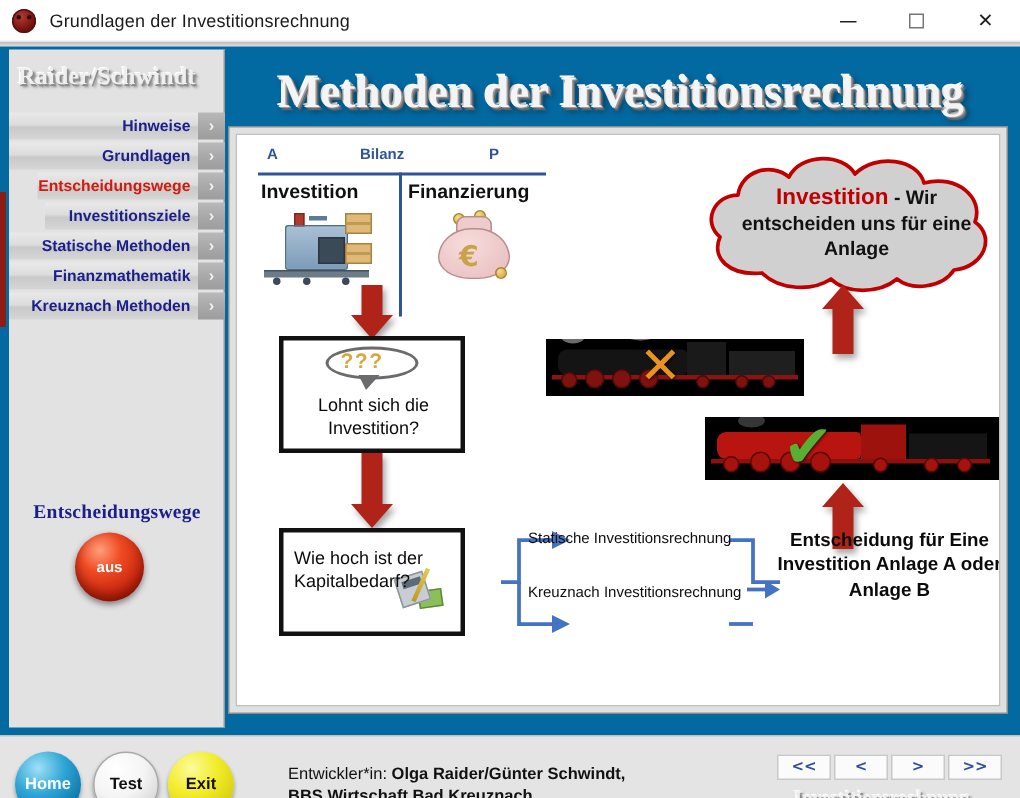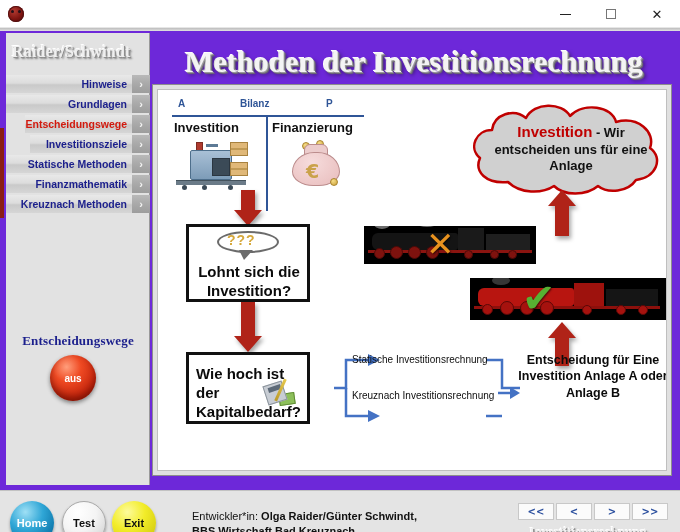--- a/index.html
+++ b/index.html
@@ -47,21 +47,21 @@
   #btn-min { right: 92px; }
   #btn-max { right: 46px; }
   #btn-close { right: 0; }
   .winbtn .bar-glyph { display: block; width: 11px; height: 1px; background: #222; }
   .winbtn .sq-glyph { display: block; width: 10px; height: 10px; border: 1px solid #767676; }
 
   
   #app {
     position: absolute; left: 0; top: 28px;
     width: 680px; height: 504px;
-    background: #6d28d9;
+    background: #0369a1;
   }
   
   #app::before {
     content: ""; position: absolute; left: 0; top: 0; width: 680px; height: 3px;
     background: linear-gradient(#bdbdbd, #e0e0e0);
   }
   #leftedge {
     position: absolute; left: 0; top: 100px; width: 4px; height: 90px;
     background: #8b1d14;
   }
@@ -254,21 +254,21 @@
     position: absolute; left: 22px; top: 19px; width: 0; height: 0;
     border-left: 5px solid transparent; border-right: 9px solid transparent;
     border-top: 10px solid #6b6b6b;
   }
   .bubble-img .qmarks {
     position: absolute; left: 10px; top: 1px;
     font-size: 14px; font-weight: bold; color: #d6a83c; letter-spacing: 1px;
   }
   .boxtext {
     position: absolute; left: 7px; right: 5px;
-    font-size: 15px; font-weight: bold; color: #0b0b0b; line-height: 1.25;
+    font-size: 12px; font-weight: normal; color: #0b0b0b; line-height: 1.25;
   }
   #box-lohnt .boxtext { top: 36px; text-align: center; }
   #box-kapital .boxtext { top: 10px; text-align: left; }
   .calc-img {
     position: absolute; left: 74px; top: 22px; width: 34px; height: 30px;
   }
   .calc-img .pad {
     position: absolute; left: 2px; top: 6px; width: 20px; height: 20px;
     background: #c8cdd4; border: 1px solid #8c949c; transform: rotate(-18deg);
   }
@@ -434,20 +434,21 @@
     white-space: nowrap;
   }
 </style>
 </head>
 <body>
 
 <div id="window">
 
   <div id="titlebar">
     <div id="app-icon"></div>
+    <div id="title-text">Grundlagen der Investitionsrechnung</div>
     <div class="winbtn" id="btn-min">
         <span class="bar-glyph"></span>
       </div>
     <div class="winbtn" id="btn-max">
         <span class="sq-glyph"></span>
       </div>
     <div class="winbtn" id="btn-close">✕</div>
   </div>
 
   <div id="app">

